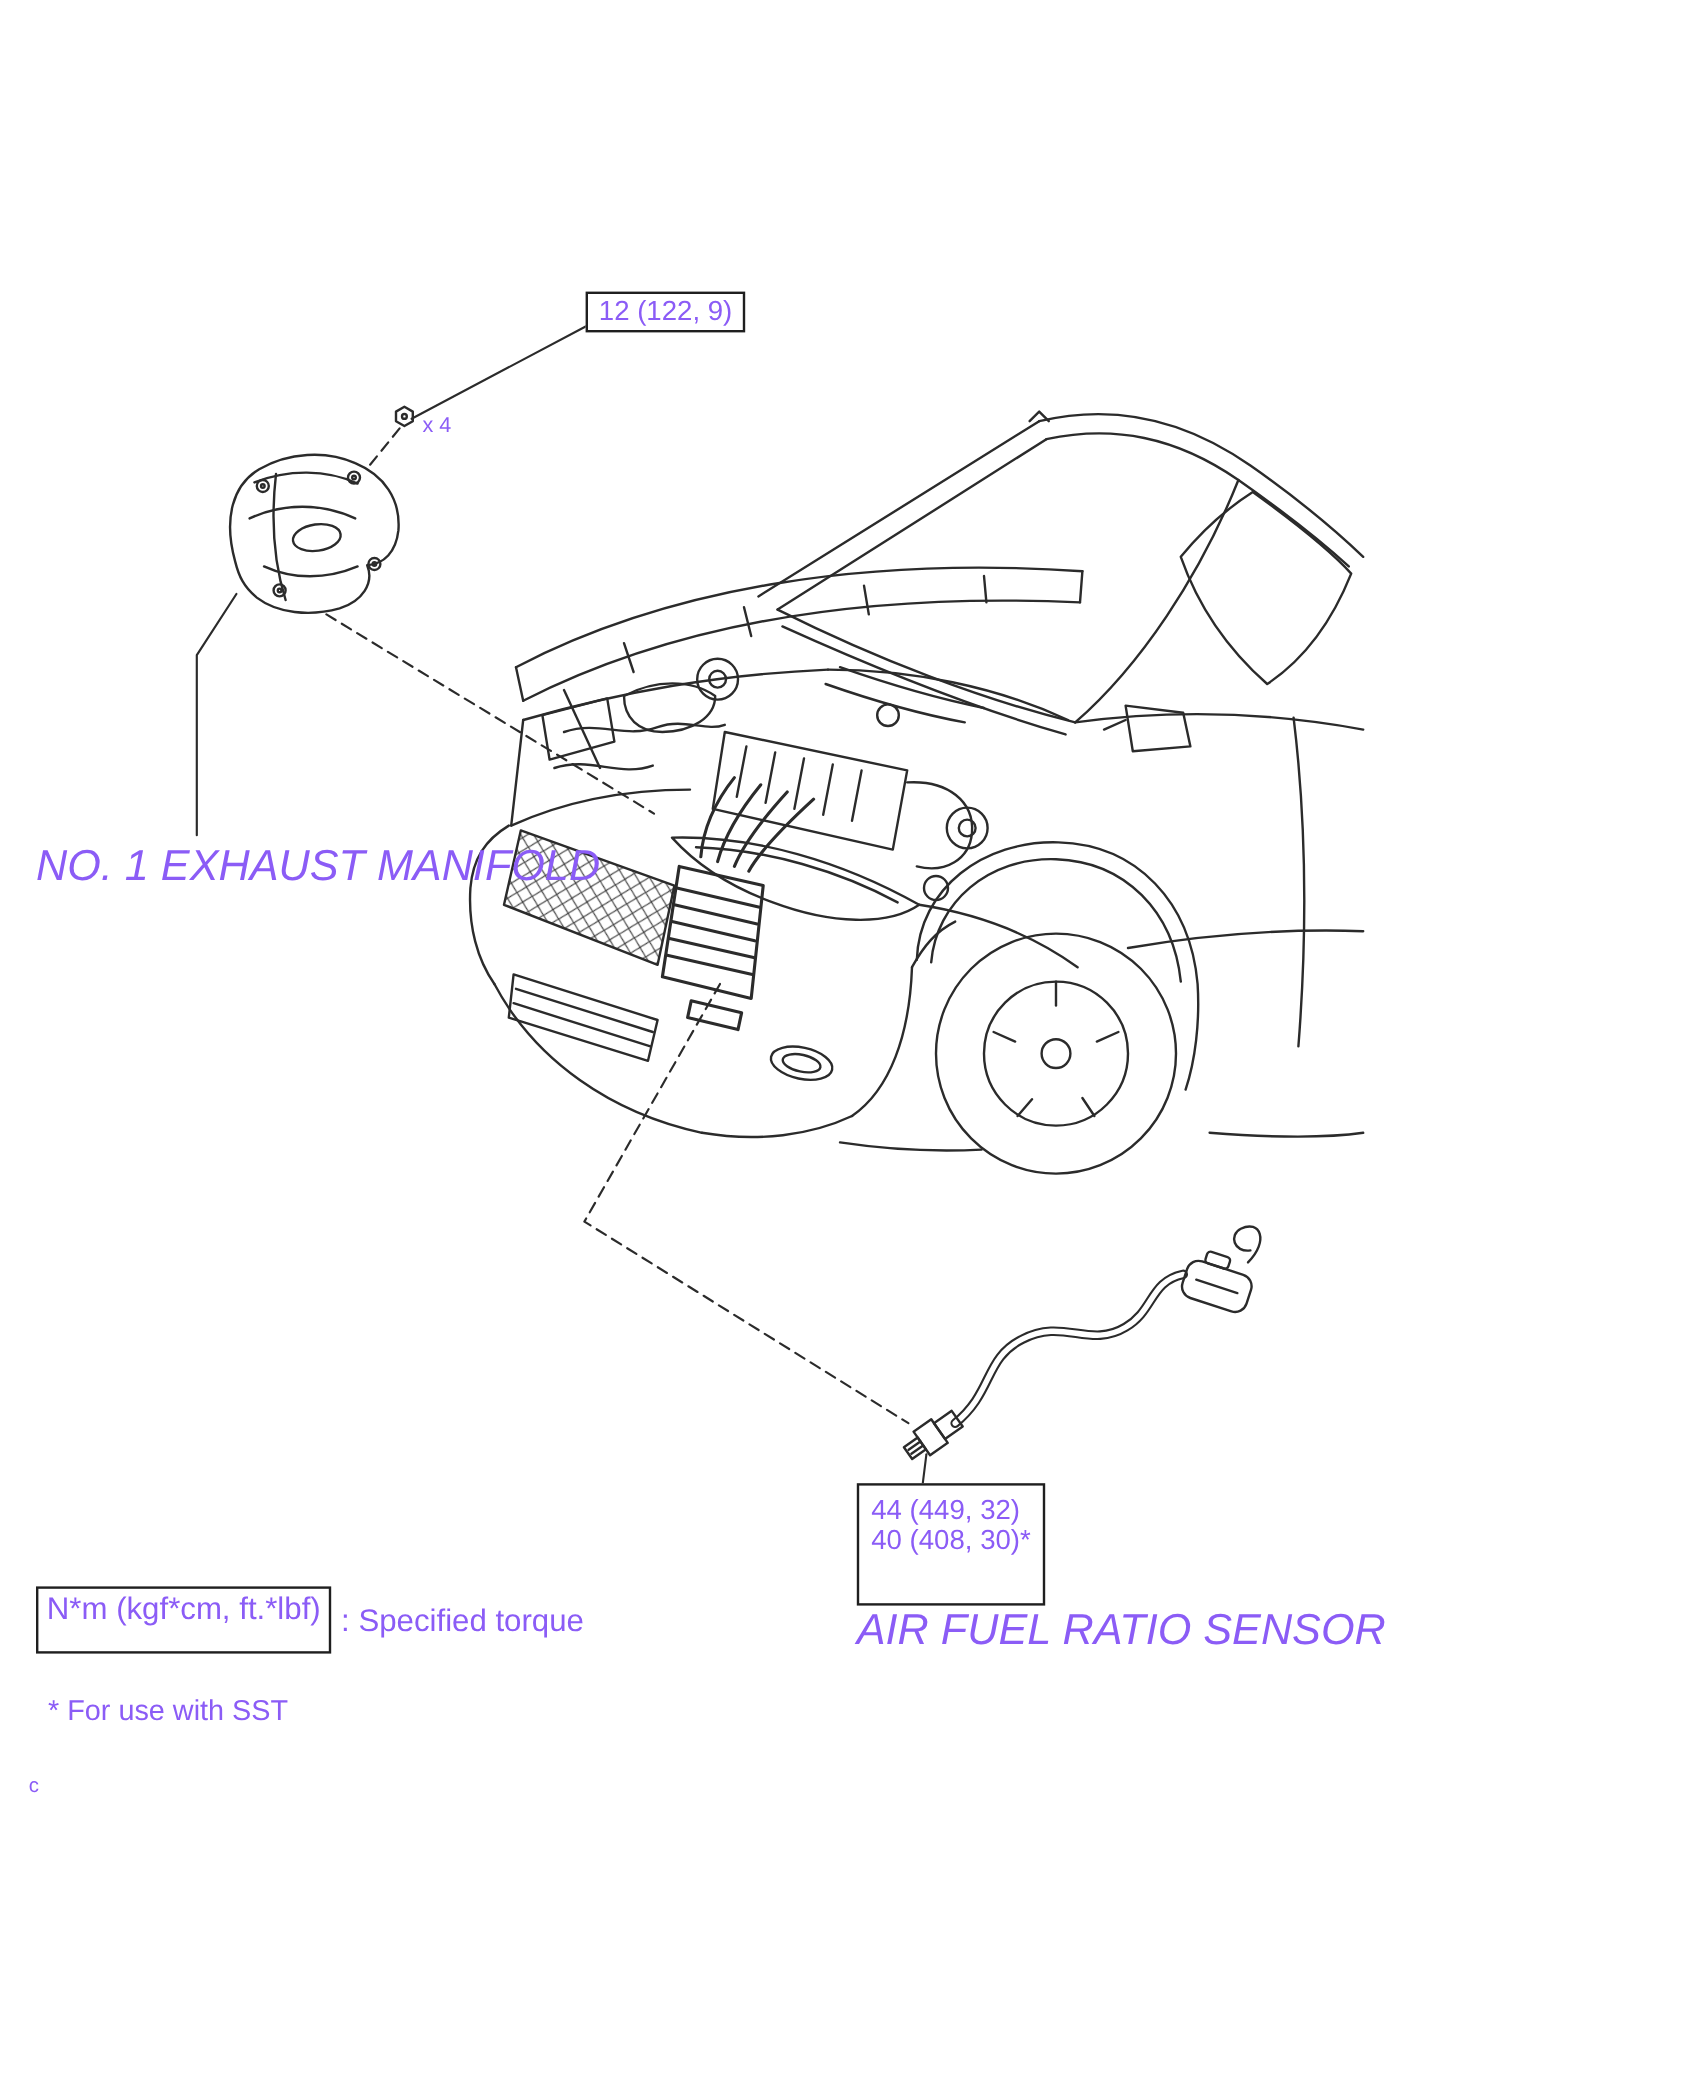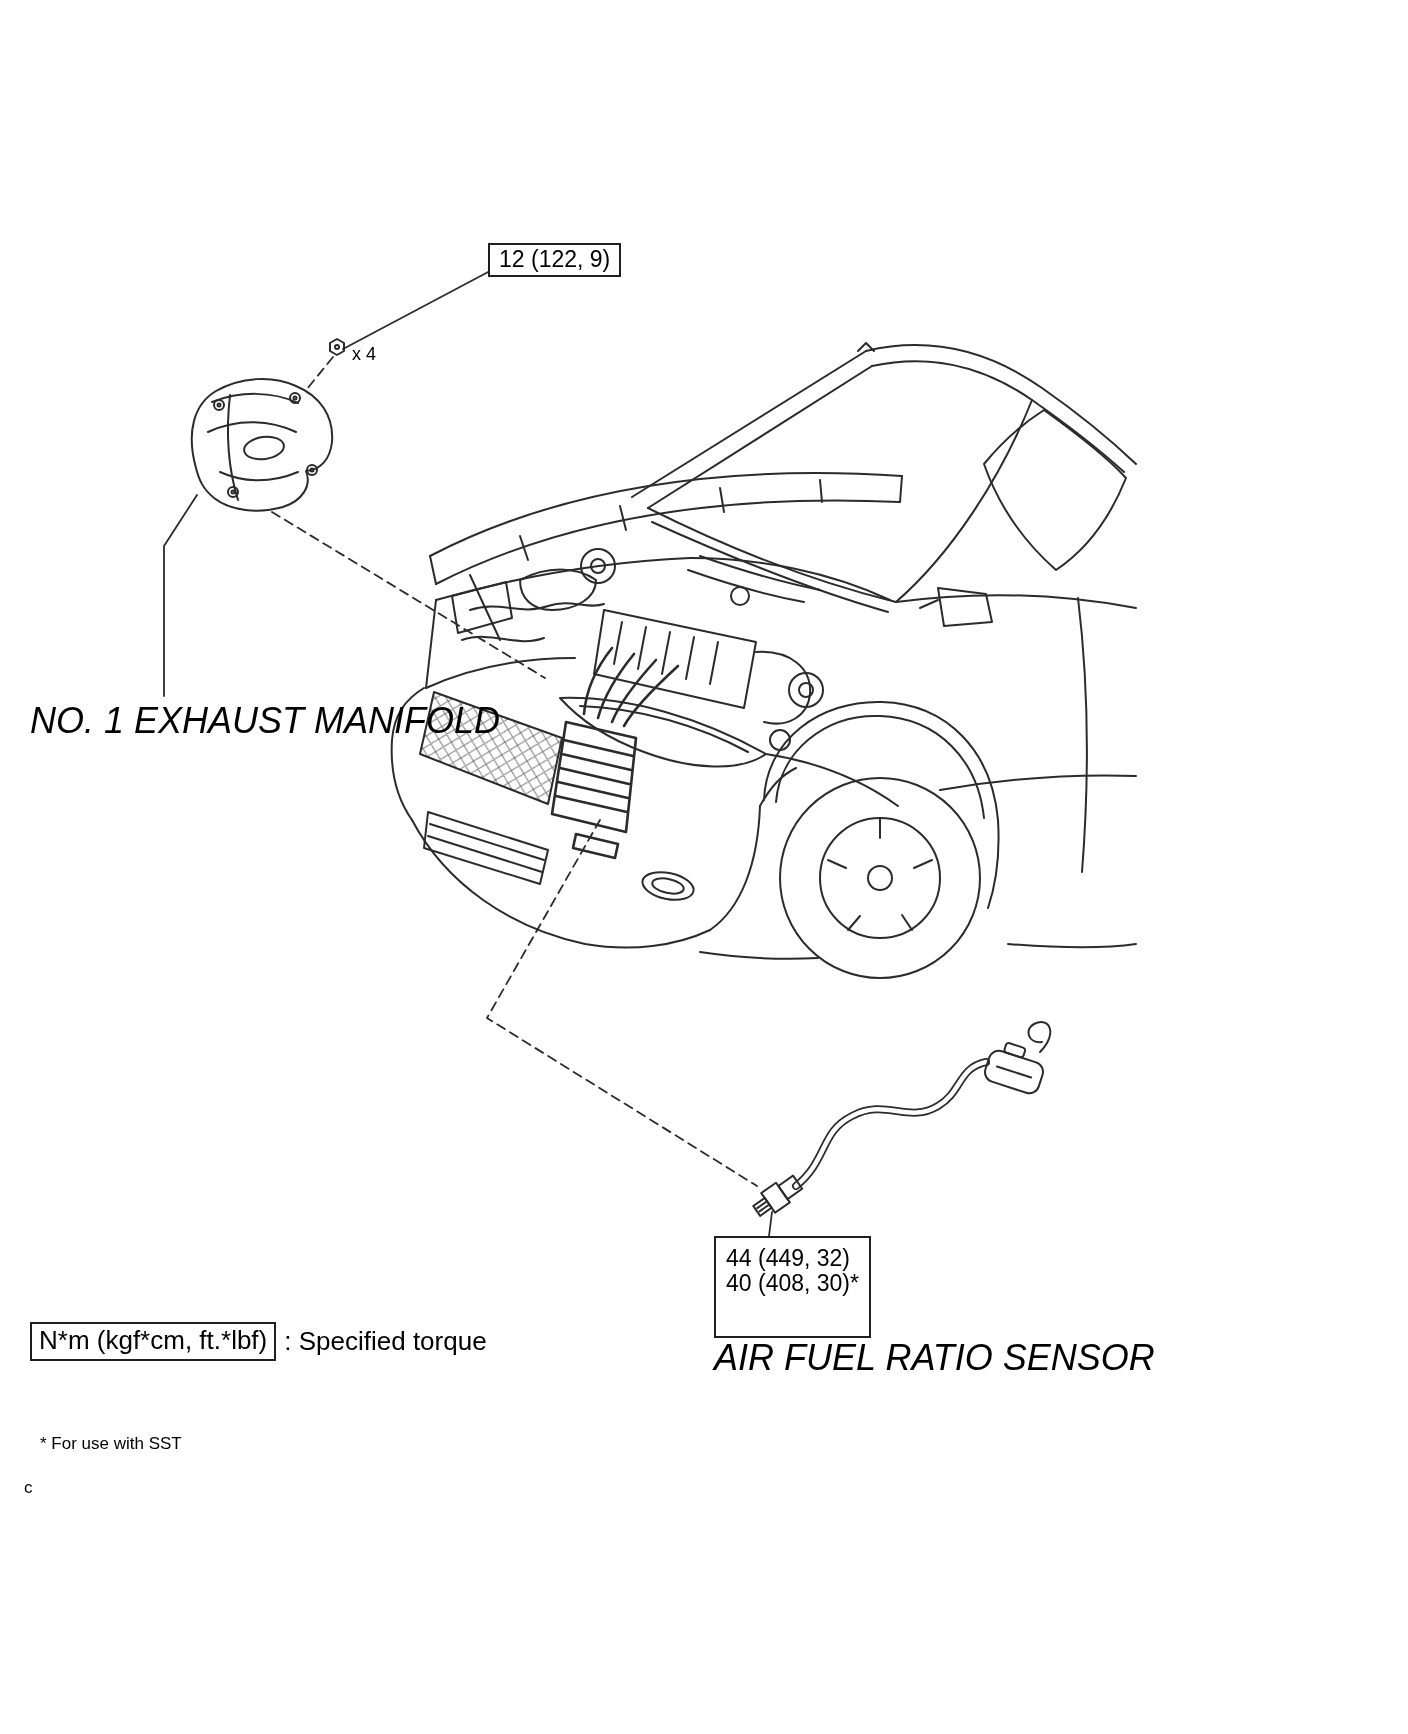--- a/index.html
+++ b/index.html
@@ -2,21 +2,21 @@
 <html><head>
 <meta charset="utf-8">
 <style>
   html,body{margin:0;padding:0;background:#ffffff;}
   #page{
     position:relative;
     width:1408px;
     height:1726px;
     background:#ffffff;
     font-family:"Liberation Sans", sans-serif;
-    color:#000000;
+    color:#8b5cf6;
     overflow:hidden;
   }
   svg{position:absolute;left:0;top:0;}
   .abs{position:absolute;}
   .callout-box{
     position:absolute;
     border:2px solid #1f1f1f;
     background:#ffffff;
     font-size:23px;
     line-height:1.1;
@@ -39,23 +39,23 @@
   .legend-row{
     position:absolute;
     display:flex;
     align-items:center;
     gap:8px;
     font-size:26px;
     white-space:nowrap;
   }
   .legend-unit{
     border:2px solid #1f1f1f;
-    padding:1px 7px 3px 7px;
-  }
-  .footnote{font-size:17px;white-space:nowrap;margin-top:22px;}
+    padding:1px 7px 20px 7px;
+  }
+  .footnote{font-size:24px;white-space:nowrap;}
   .count-label{font-size:18px;white-space:nowrap;}
   .page-mark{font-size:17px;}
 </style>
 </head>
 <body>
 
 <div id="page">
 
   <svg width="1408" height="1734" viewBox="0 0 1408 1734">
     <defs>

